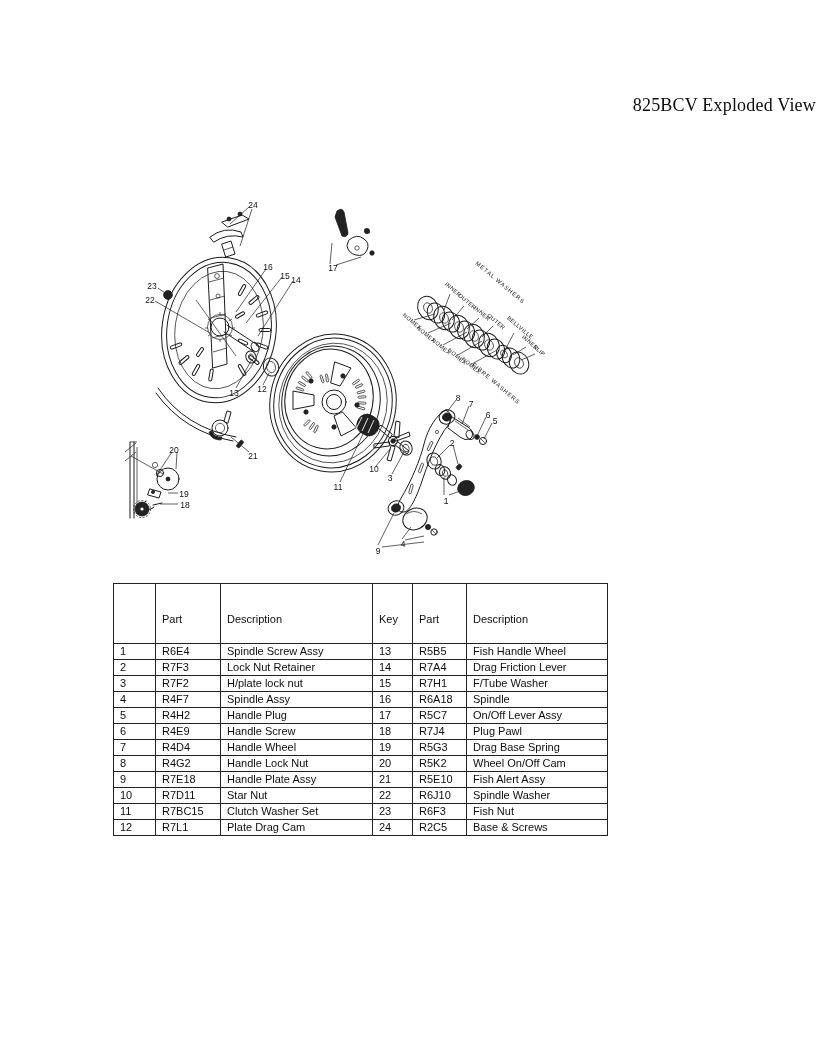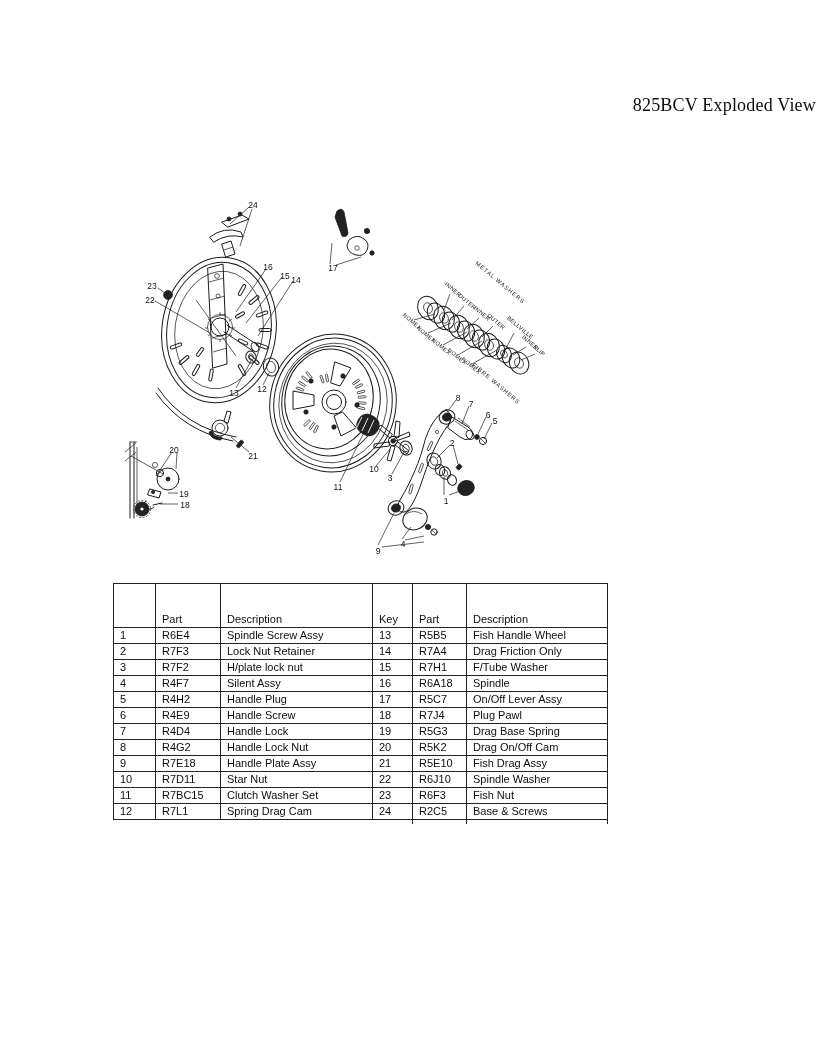--- a/index.html
+++ b/index.html
@@ -13,21 +13,21 @@
   svg .ln{stroke:#1c1c1c;stroke-width:1;fill:none;stroke-linecap:round;stroke-linejoin:round;}
   svg .thin{stroke:#1c1c1c;stroke-width:.7;fill:none;}
   svg .dk{fill:#222;stroke:#1c1c1c;stroke-width:.8;}
   svg .callout{font-family:"Liberation Sans",sans-serif;font-size:8.5px;fill:#111;text-anchor:middle;}
   svg .wlabel{font-family:"Liberation Sans",sans-serif;font-size:5.6px;fill:#111;text-anchor:middle;letter-spacing:.4px;}
   svg .whead{font-family:"Liberation Sans",sans-serif;font-size:5.8px;fill:#111;text-anchor:middle;letter-spacing:1px;}
   table.parts{position:absolute;left:113px;top:583px;border-collapse:collapse;
        table-layout:fixed;font-size:11px;color:#0d0d0d;}
   table.parts th,table.parts td{border:1px solid #222;padding:0 2px 0 6px;text-align:left;
        font-weight:normal;white-space:nowrap;overflow:hidden;}
-  table.parts thead th{height:41px;vertical-align:bottom;padding-bottom:2px;}
+  table.parts thead th{height:41px;vertical-align:bottom;padding-bottom:18px;}
   table.parts tbody td{height:15px;line-height:15px;}
   .tail{position:absolute;top:817px;width:0;height:7px;border-left:1px solid #222;}
 </style>
 </head>
 <body>
 
 <div class="page">
 
   <div class="doc-title">825BCV Exploded View</div>
 
@@ -355,34 +355,34 @@
           <td>13</td>
           <td>R5B5</td>
           <td>Fish Handle Wheel</td>
         </tr>
         <tr>
           <td>2</td>
           <td>R7F3</td>
           <td>Lock Nut Retainer</td>
           <td>14</td>
           <td>R7A4</td>
-          <td>Drag Friction Only</td>
+          <td>Drag Friction Lever</td>
         </tr>
         <tr>
           <td>3</td>
           <td>R7F2</td>
           <td>H/plate lock nut</td>
           <td>15</td>
           <td>R7H1</td>
           <td>F/Tube Washer</td>
         </tr>
         <tr>
           <td>4</td>
           <td>R4F7</td>
-          <td>Silent Assy</td>
+          <td>Spindle Assy</td>
           <td>16</td>
           <td>R6A18</td>
           <td>Spindle</td>
         </tr>
         <tr>
           <td>5</td>
           <td>R4H2</td>
           <td>Handle Plug</td>
           <td>17</td>
           <td>R5C7</td>
@@ -392,61 +392,61 @@
           <td>6</td>
           <td>R4E9</td>
           <td>Handle Screw</td>
           <td>18</td>
           <td>R7J4</td>
           <td>Plug Pawl</td>
         </tr>
         <tr>
           <td>7</td>
           <td>R4D4</td>
-          <td>Handle Lock</td>
+          <td>Handle Wheel</td>
           <td>19</td>
           <td>R5G3</td>
           <td>Drag Base Spring</td>
         </tr>
         <tr>
           <td>8</td>
           <td>R4G2</td>
           <td>Handle Lock Nut</td>
           <td>20</td>
           <td>R5K2</td>
-          <td>Drag On/Off Cam</td>
+          <td>Wheel On/Off Cam</td>
         </tr>
         <tr>
           <td>9</td>
           <td>R7E18</td>
           <td>Handle Plate Assy</td>
           <td>21</td>
           <td>R5E10</td>
-          <td>Fish Drag Assy</td>
+          <td>Fish Alert Assy</td>
         </tr>
         <tr>
           <td>10</td>
           <td>R7D11</td>
           <td>Star Nut</td>
           <td>22</td>
           <td>R6J10</td>
           <td>Spindle Washer</td>
         </tr>
         <tr>
           <td>11</td>
           <td>R7BC15</td>
           <td>Clutch Washer Set</td>
           <td>23</td>
           <td>R6F3</td>
           <td>Fish Nut</td>
         </tr>
         <tr>
           <td>12</td>
           <td>R7L1</td>
-          <td>Spring Drag Cam</td>
+          <td>Plate Drag Cam</td>
           <td>24</td>
           <td>R2C5</td>
           <td>Base &amp; Screws</td>
         </tr>
       </tbody>
   </table>
   <div class="tail" style="left:412px"></div>
   <div class="tail" style="left:466px"></div>
   <div class="tail" style="left:607px"></div>
 

